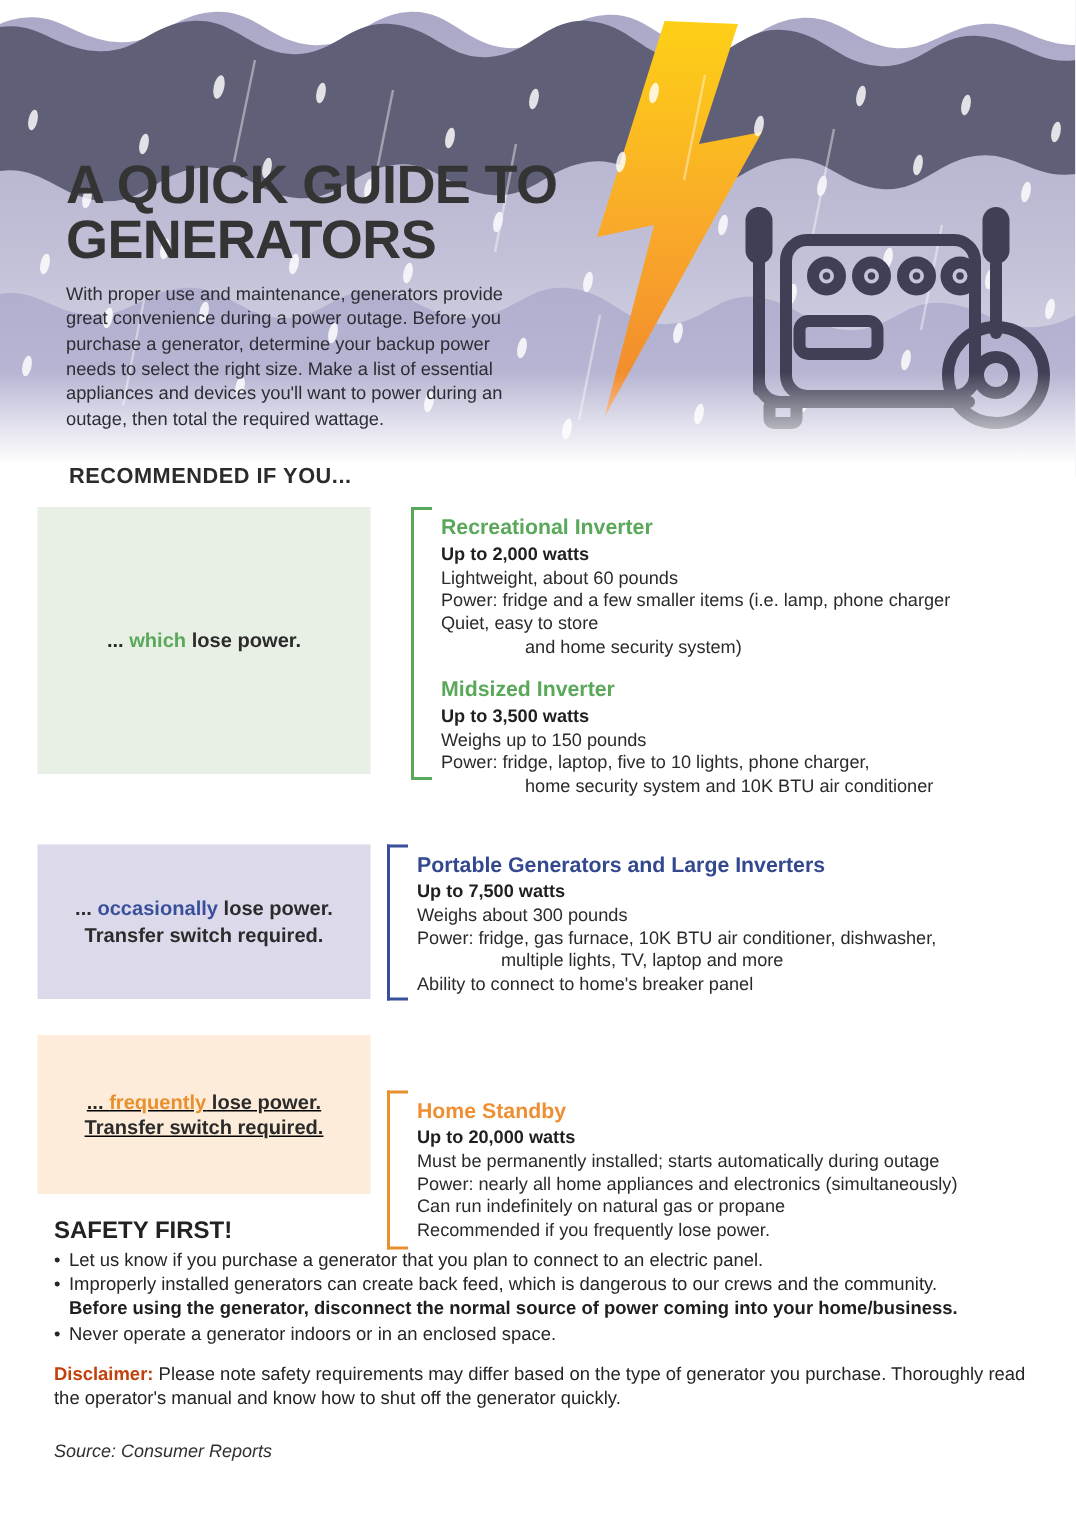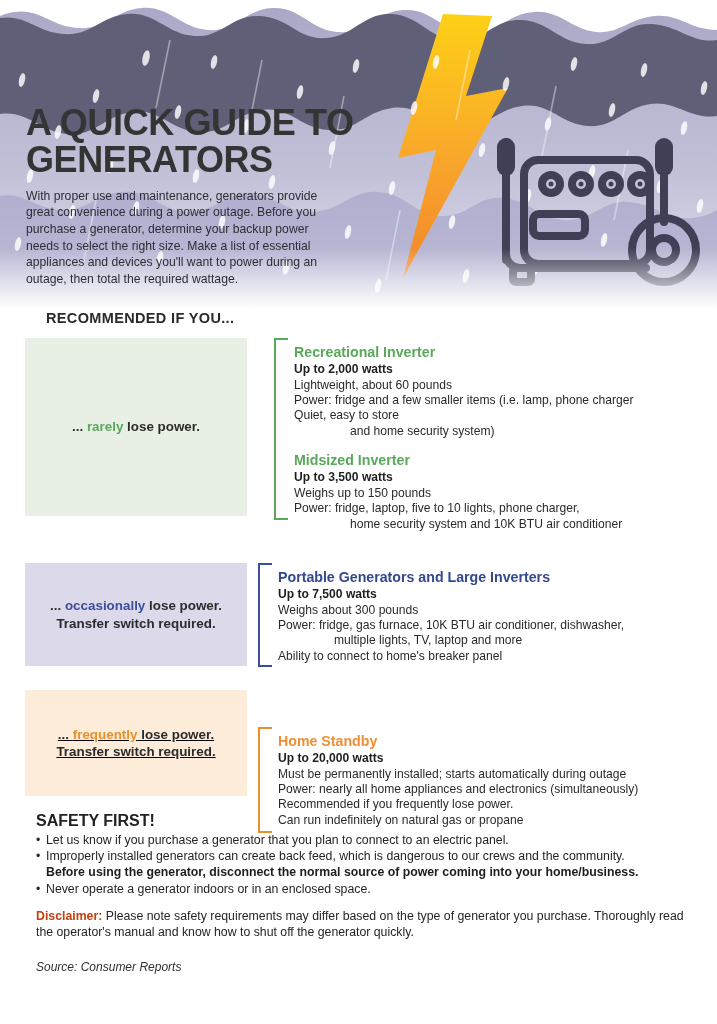--- a/index.html
+++ b/index.html
@@ -34,21 +34,21 @@
     position: absolute;
     left: 0; right: 0; bottom: 0;
     height: 70px;
     background: linear-gradient(to bottom, rgba(255,255,255,0) 0%, #ffffff 88%);
     pointer-events: none;
   }
 
   
   #title-block {
     position: absolute;
-    left: 26px;
+    left: 44px;
     top: 104px;
     width: 400px;
   }
   #main-title {
     font-size: 36px;
     font-weight: bold;
     line-height: 1.04;
     color: #343434;
     letter-spacing: -0.4px;
     margin: 0;
@@ -339,21 +339,21 @@
       <span>GENERATORS</span>
     </h1>
     <p id="intro-para">With proper use and maintenance, generators provide great convenience during a power outage. Before you purchase a generator, determine your backup power needs to select the right size. Make a list of essential appliances and devices you'll want to power during an outage, then total the required wattage.</p>
   </div>
 
   <div id="rec-heading">RECOMMENDED IF YOU...</div>
 
   <div id="cat-container">
       <div class="cat-row" style="top: 0px;">
         <div class="cat-box" style="top: 338px; height: 178px; background: rgb(232, 240, 229);">
-          <div class="cat-box-text"><span>... </span><span class="cat-accent-word" style="color: rgb(90, 168, 90);">rarely</span><span> lose power.</span></div>
+          <div class="cat-box-text"><span>... </span><span class="cat-accent-word" style="color: rgb(90, 168, 90);">which</span><span> lose power.</span></div>
         </div>
         <div class="cat-panel" style="top: 338px; height: 182px; color: rgb(90, 168, 90); margin-left: 16px;">
           <div class="bracket"></div>
           <div style="padding-left: 8px; padding-top: 6px;">
             <div>
               <div class="grp-title" style="color: rgb(90, 168, 90);">Recreational Inverter</div>
               <div class="grp-watts">Up to 2,000 watts</div>
               <div class="grp-line">Lightweight, about 60 pounds</div>
               <div class="grp-line">Power: fridge and a few smaller items (i.e. lamp, phone charger</div>
               <div class="grp-line">Quiet, easy to store</div>
@@ -393,22 +393,22 @@
           <div class="cat-box-text"><span>... </span><span class="cat-accent-word" style="color: rgb(232, 144, 46);">frequently</span><span> lose power.</span><br><span>Transfer switch required.</span></div>
         </div>
         <div class="cat-panel" style="top: 727px; height: 106px; color: rgb(232, 144, 46);">
           <div class="bracket"></div>
           <div style="padding-left: 8px; padding-top: 6px;">
             <div>
               <div class="grp-title" style="color: rgb(239, 143, 51);">Home Standby</div>
               <div class="grp-watts">Up to 20,000 watts</div>
               <div class="grp-line">Must be permanently installed; starts automatically during outage</div>
               <div class="grp-line">Power: nearly all home appliances and electronics (simultaneously)</div>
+              <div class="grp-line">Can run indefinitely on natural gas or propane</div>
               <div class="grp-line">Recommended if you frequently lose power.</div>
-              <div class="grp-line">Can run indefinitely on natural gas or propane</div>
             </div>
           </div>
         </div>
       </div>
     </div>
 
   <div id="safety">
     <div id="safety-title">SAFETY FIRST!</div>
     <div id="safety-lines">
         <div class="safety-line">

